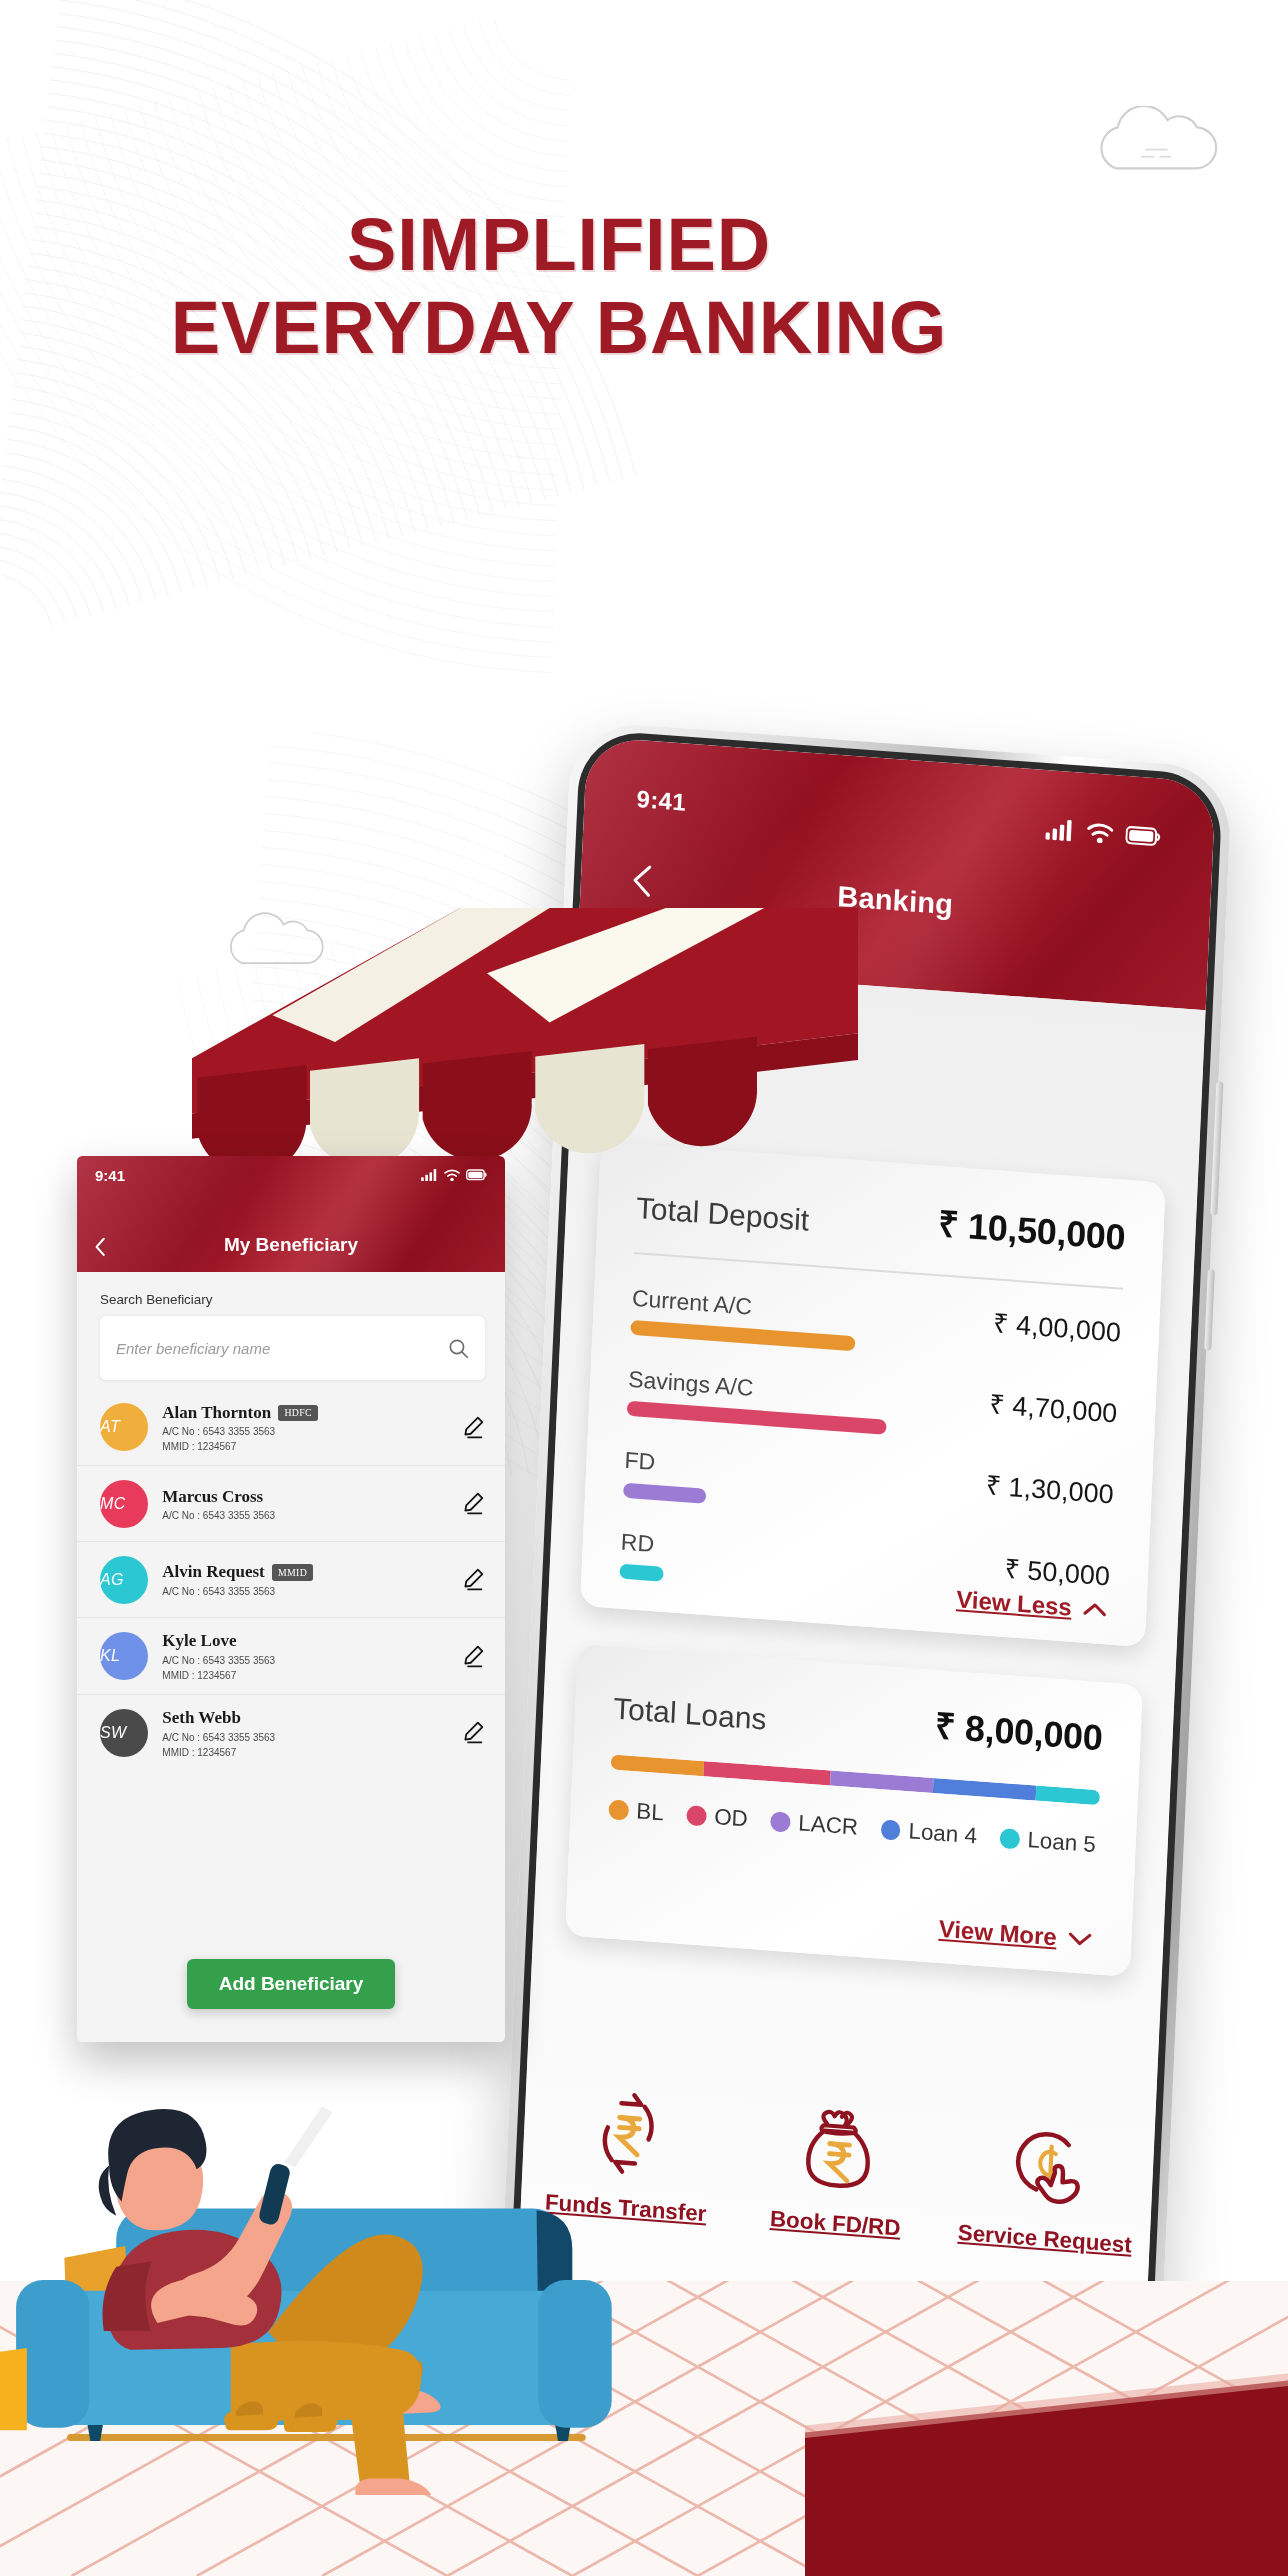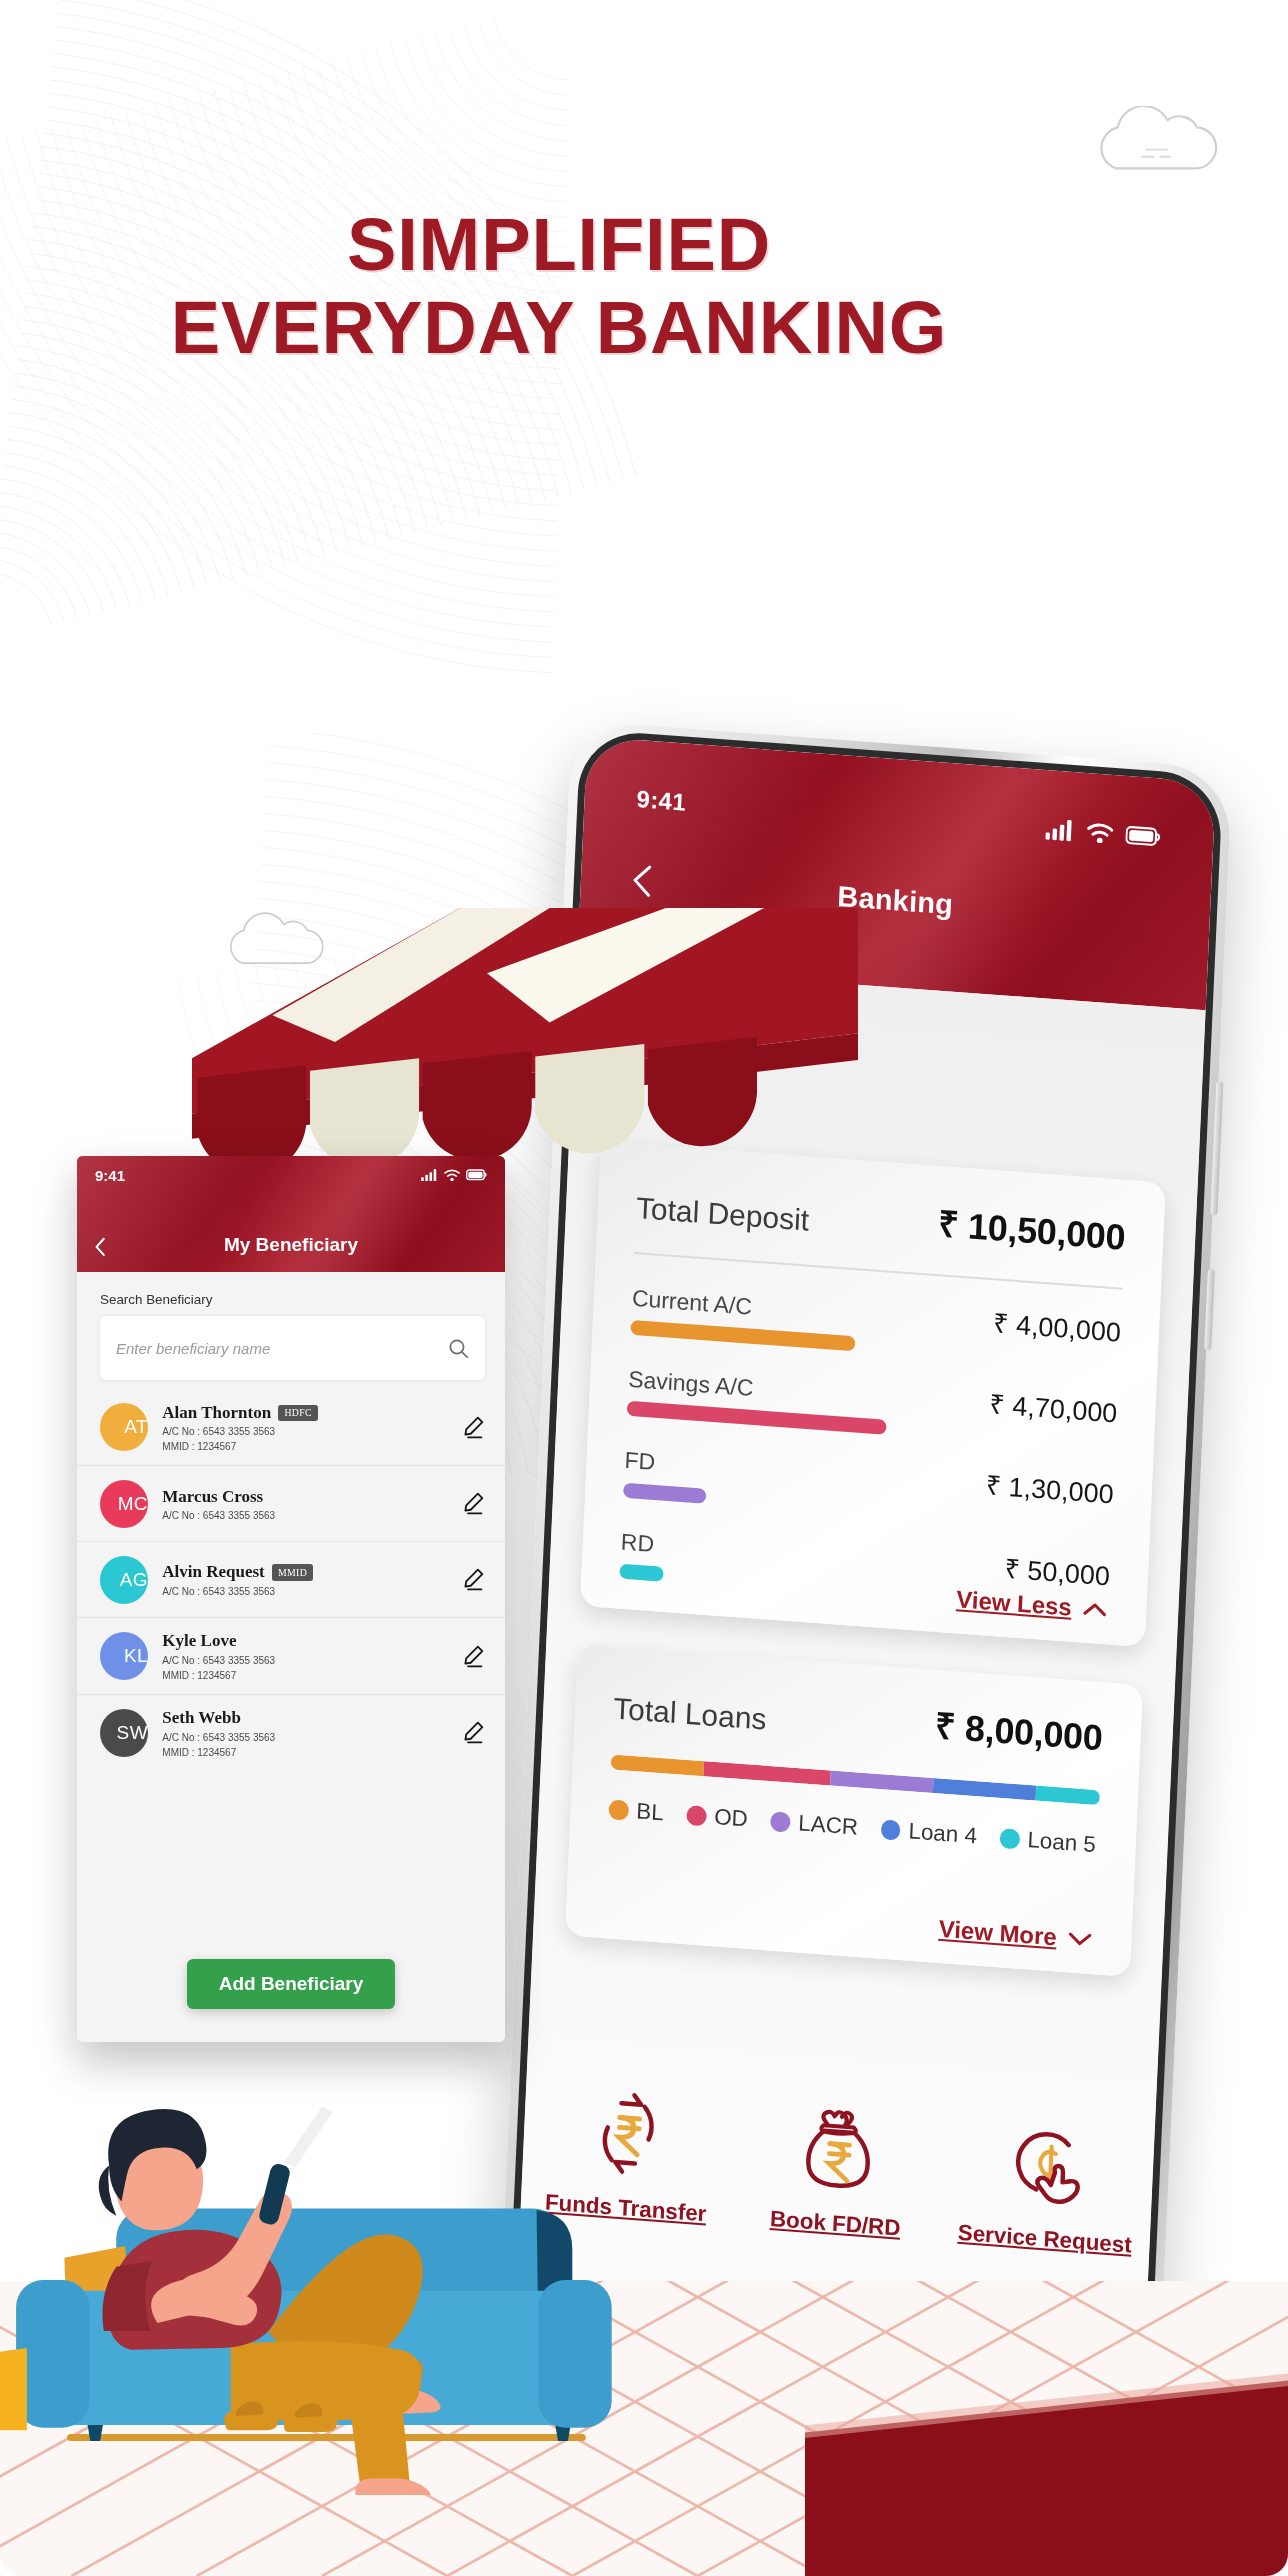--- a/index.html
+++ b/index.html
@@ -2,21 +2,21 @@
 <html style="font-size:14.3px"><head>
 <meta charset="utf-8">
 <style>
   * { margin:0; padding:0; box-sizing:border-box; }
   html,body { width:1288px; height:2576px; overflow:hidden; }
   body {
     font-family:"Liberation Sans", sans-serif;
     background:#ffffff;
     position:relative;
   }
-  .stage { position:absolute; inset:0; overflow:hidden;border-radius:22px; }
+  .stage { position:absolute; inset:0; overflow:hidden; }
 
   
   .bg-mesh { position:absolute; left:-54px; top:-36px; width:698px; height:733px; opacity:.55; }
   .bg-mesh2 { position:absolute; left:107px; top:733px; width:805px; height:805px; opacity:.5; }
   .bg-mesh3 { position:absolute; right:-72px; top:805px; width:680px; height:1073px; opacity:.35;}
 
   
   .headline {
     position:absolute; top:204px; left:0; width:1118px;
     text-align:center;
@@ -155,22 +155,22 @@
     display:flex; align-items:center; padding:0 16px; box-shadow:0 0.9px 3.6px rgba(0,0,0,.08);
   }
   .bene-input input {
     flex:1; border:0; outline:0; background:transparent;
     font-family:"Liberation Sans", sans-serif; font-size:15px; color:#333;
   }
   .bene-input input::placeholder { color:#9b9b9b; font-style:italic; }
 
   .bene-list { margin-top:9px; }
   .bene-row { display:flex; align-items:center; padding:13.4px 19.7px 13.4px 23px; border-bottom:0.9px solid #e4e4e4; }
-  .bene-avatar { width:48px; height:48px; border-radius:50%; flex:0 0 48px; display:flex; align-items:center; justify-content:flex-end;
-                 color:#fff; font-size:19px; letter-spacing:0.4px; }
+  .bene-avatar { width:48px; height:48px; border-radius:50%; flex:0 0 48px; display:flex; align-items:center; justify-content:flex-start;
+                 color:#fff; font-size:16px; letter-spacing:0.4px;font-style:italic; }
   .bene-info { flex:1; margin-left:14.3px; }
   .bene-name-line { display:flex; align-items:center; gap:7px;font-family:Liberation Serif, serif; }
   .bene-name { font-size:17px; color:#1a1a1a; font-weight:bold; }
   .bene-tag { background:#555; color:#fff; font-size:9.8px; padding:2.7px 6.3px; border-radius:2.7px; letter-spacing:0.3px; }
   .bene-sub { font-size:10px; color:#4a4a4a; margin-top:3.6px; }
   .bene-edit { width:25px; height:25px; flex:0 0 25px; }
 
   .add-btn {
     position:absolute; bottom:33px; left:50%; transform:translateX(-50%);
     width:208px; height:50px; background:#35A04C; color:#fff;

